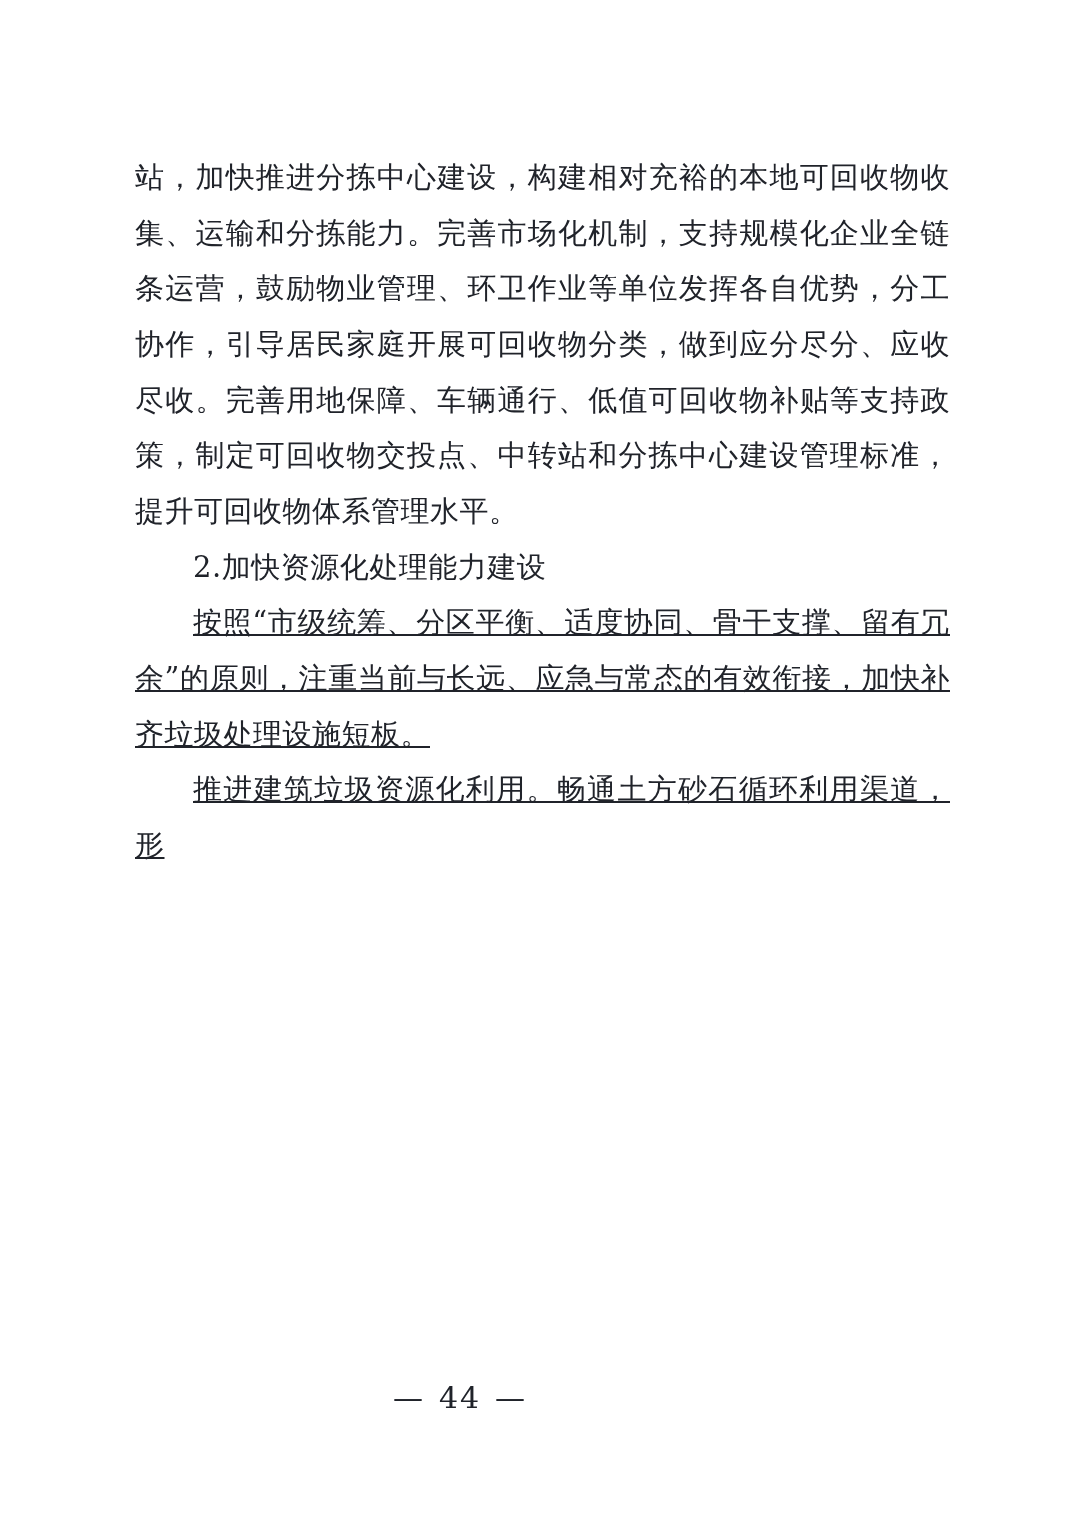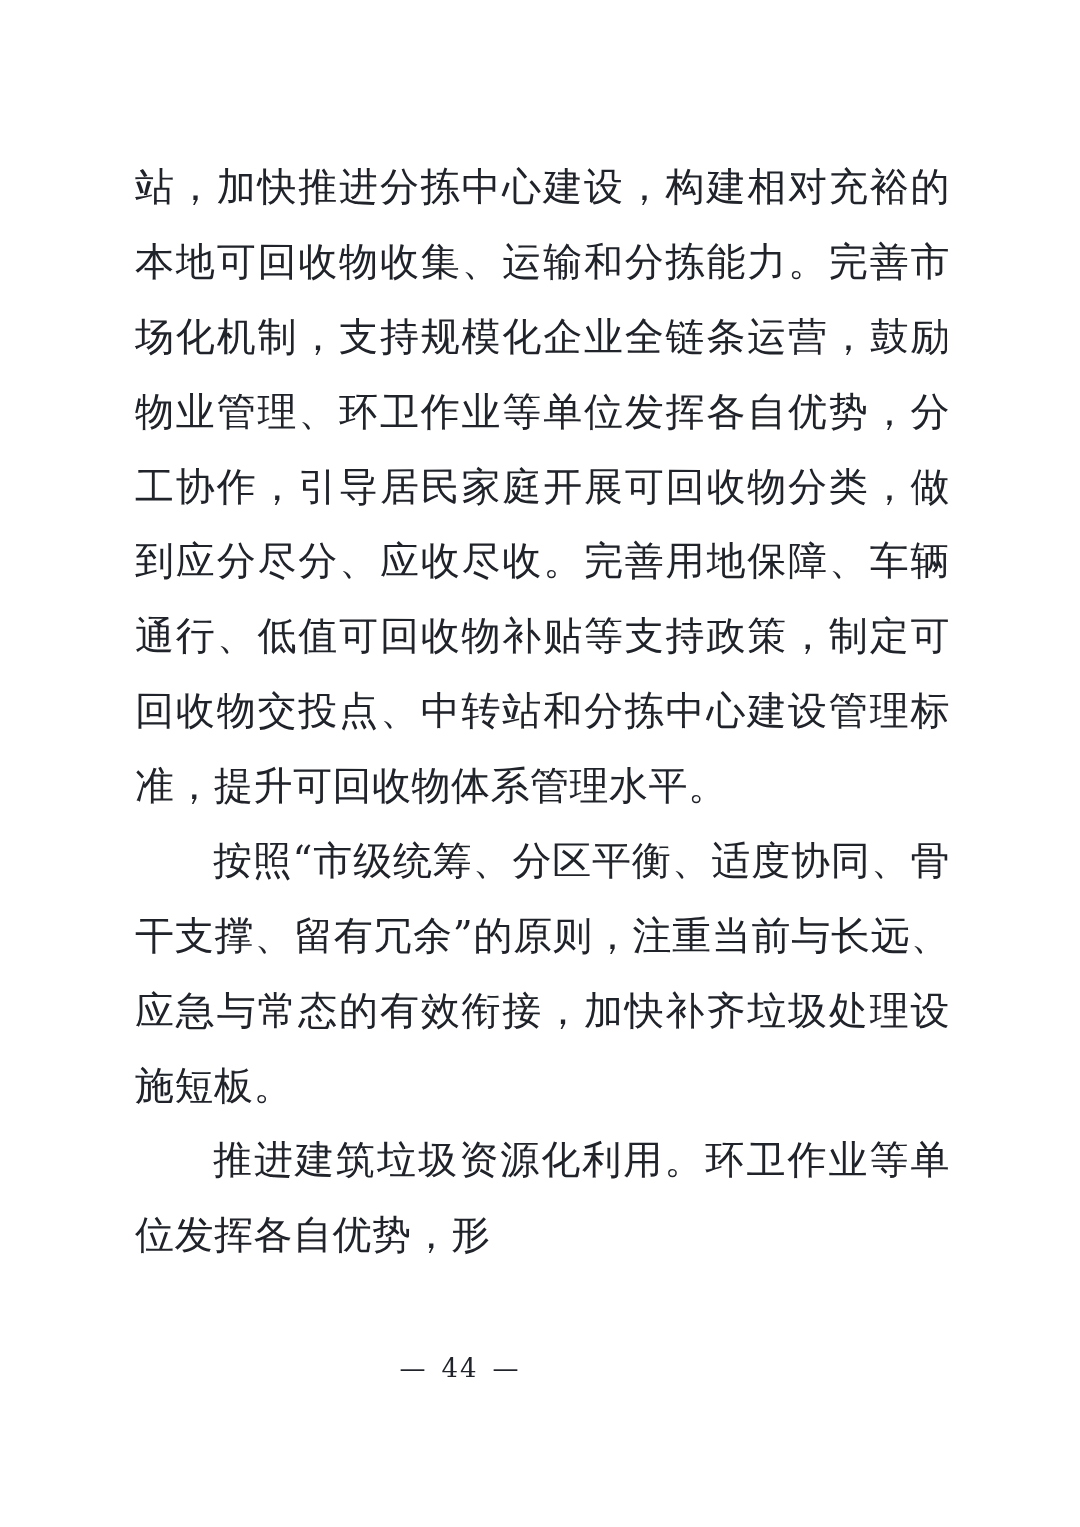--- a/index.html
+++ b/index.html
@@ -18,66 +18,68 @@
   .page {
     position: absolute;
     left: 0;
     top: 0;
     width: 1080px;
     height: 1527px;
     box-sizing: border-box;
     padding: 150px 130px 0 135px;
   }
   .doc-body {
-    font-size: 39px;
+    font-size: 29px;
     line-height: 1.92;
     letter-spacing: 0.5px;
     text-align: justify;
     text-justify: inter-ideograph;
     color: #20232a;
   }
   .doc-body p {
     margin: 0;
     padding: 0;
   }
   .indent-2 {
     text-indent: 2em;
+    text-decoration: underline;
   }
   .no-indent {
     text-indent: 0;
   }
   .heading-sub {
     text-indent: 2em;
   }
   .page-footer {
     position: absolute;
     left: 0;
-    bottom: 144px;
+    bottom: 112px;
     width: 920px;
     text-align: center;
-    font-size: 26px;
+    font-size: 30px;
     color: #20232a;
     font-family: "DejaVu Serif", serif;
     letter-spacing: 2px;
   }
   .page-footer .dash {
     display: inline-block;
     margin: 0 14px;
     color: #20232a;
   }
   .pnum {
     display: inline-block;
   }
 </style>
 </head>
 <body>
 
 <div class="page">
   <div class="doc-body">
     <p class="no-indent">站，加快推进分拣中心建设，构建相对充裕的本地可回收物收集、运输和分拣能力。完善市场化机制，支持规模化企业全链条运营，鼓励物业管理、环卫作业等单位发挥各自优势，分工协作，引导居民家庭开展可回收物分类，做到应分尽分、应收尽收。完善用地保障、车辆通行、低值可回收物补贴等支持政策，制定可回收物交投点、中转站和分拣中心建设管理标准，提升可回收物体系管理水平。</p>
+    <p class="heading-sub">2.加快资源化处理能力建设</p>
     <p class="indent-2">按照“市级统筹、分区平衡、适度协同、骨干支撑、留有冗余”的原则，注重当前与长远、应急与常态的有效衔接，加快补齐垃圾处理设施短板。</p>
-    <p class="indent-2">推进建筑垃圾资源化利用。环卫作业等单位发挥各自优势，形</p>
+    <p class="indent-2">推进建筑垃圾资源化利用。畅通土方砂石循环利用渠道，形</p>
   </div>
 </div>
 
 <div class="page-footer">
   <span class="dash">—</span><span class="pnum">44</span><span class="dash">—</span>
 </div>
 
 </body></html>

